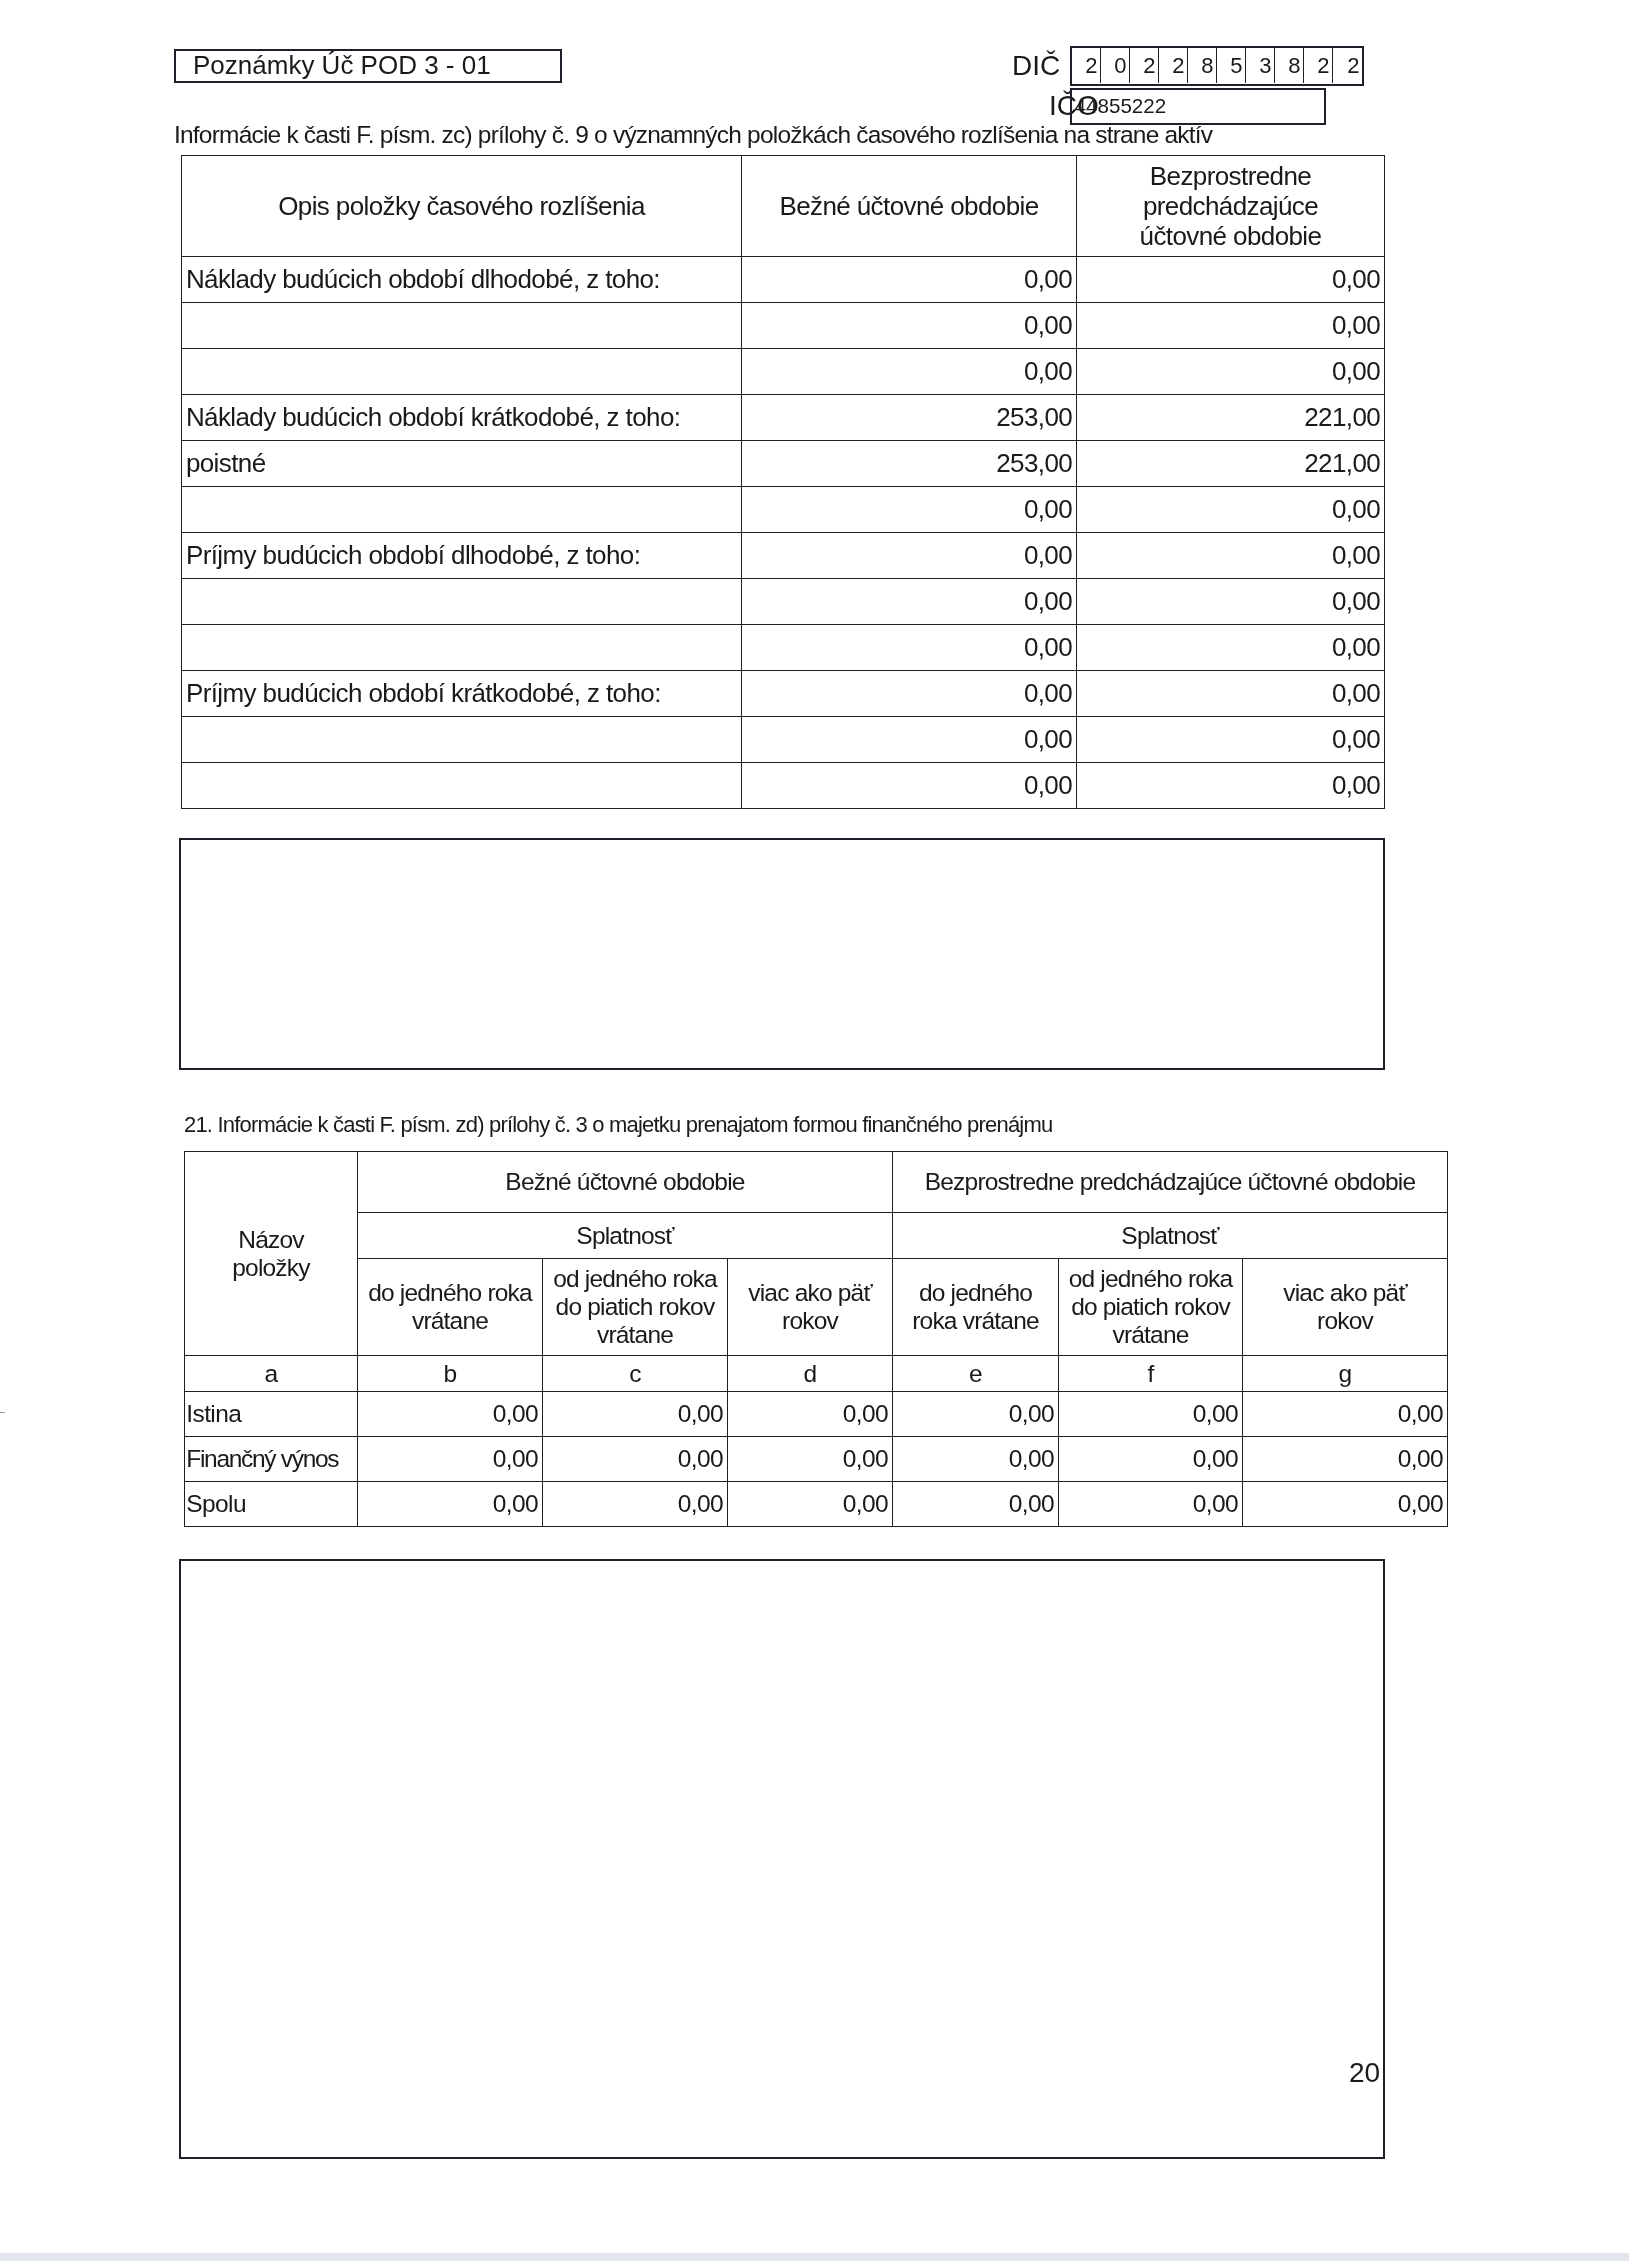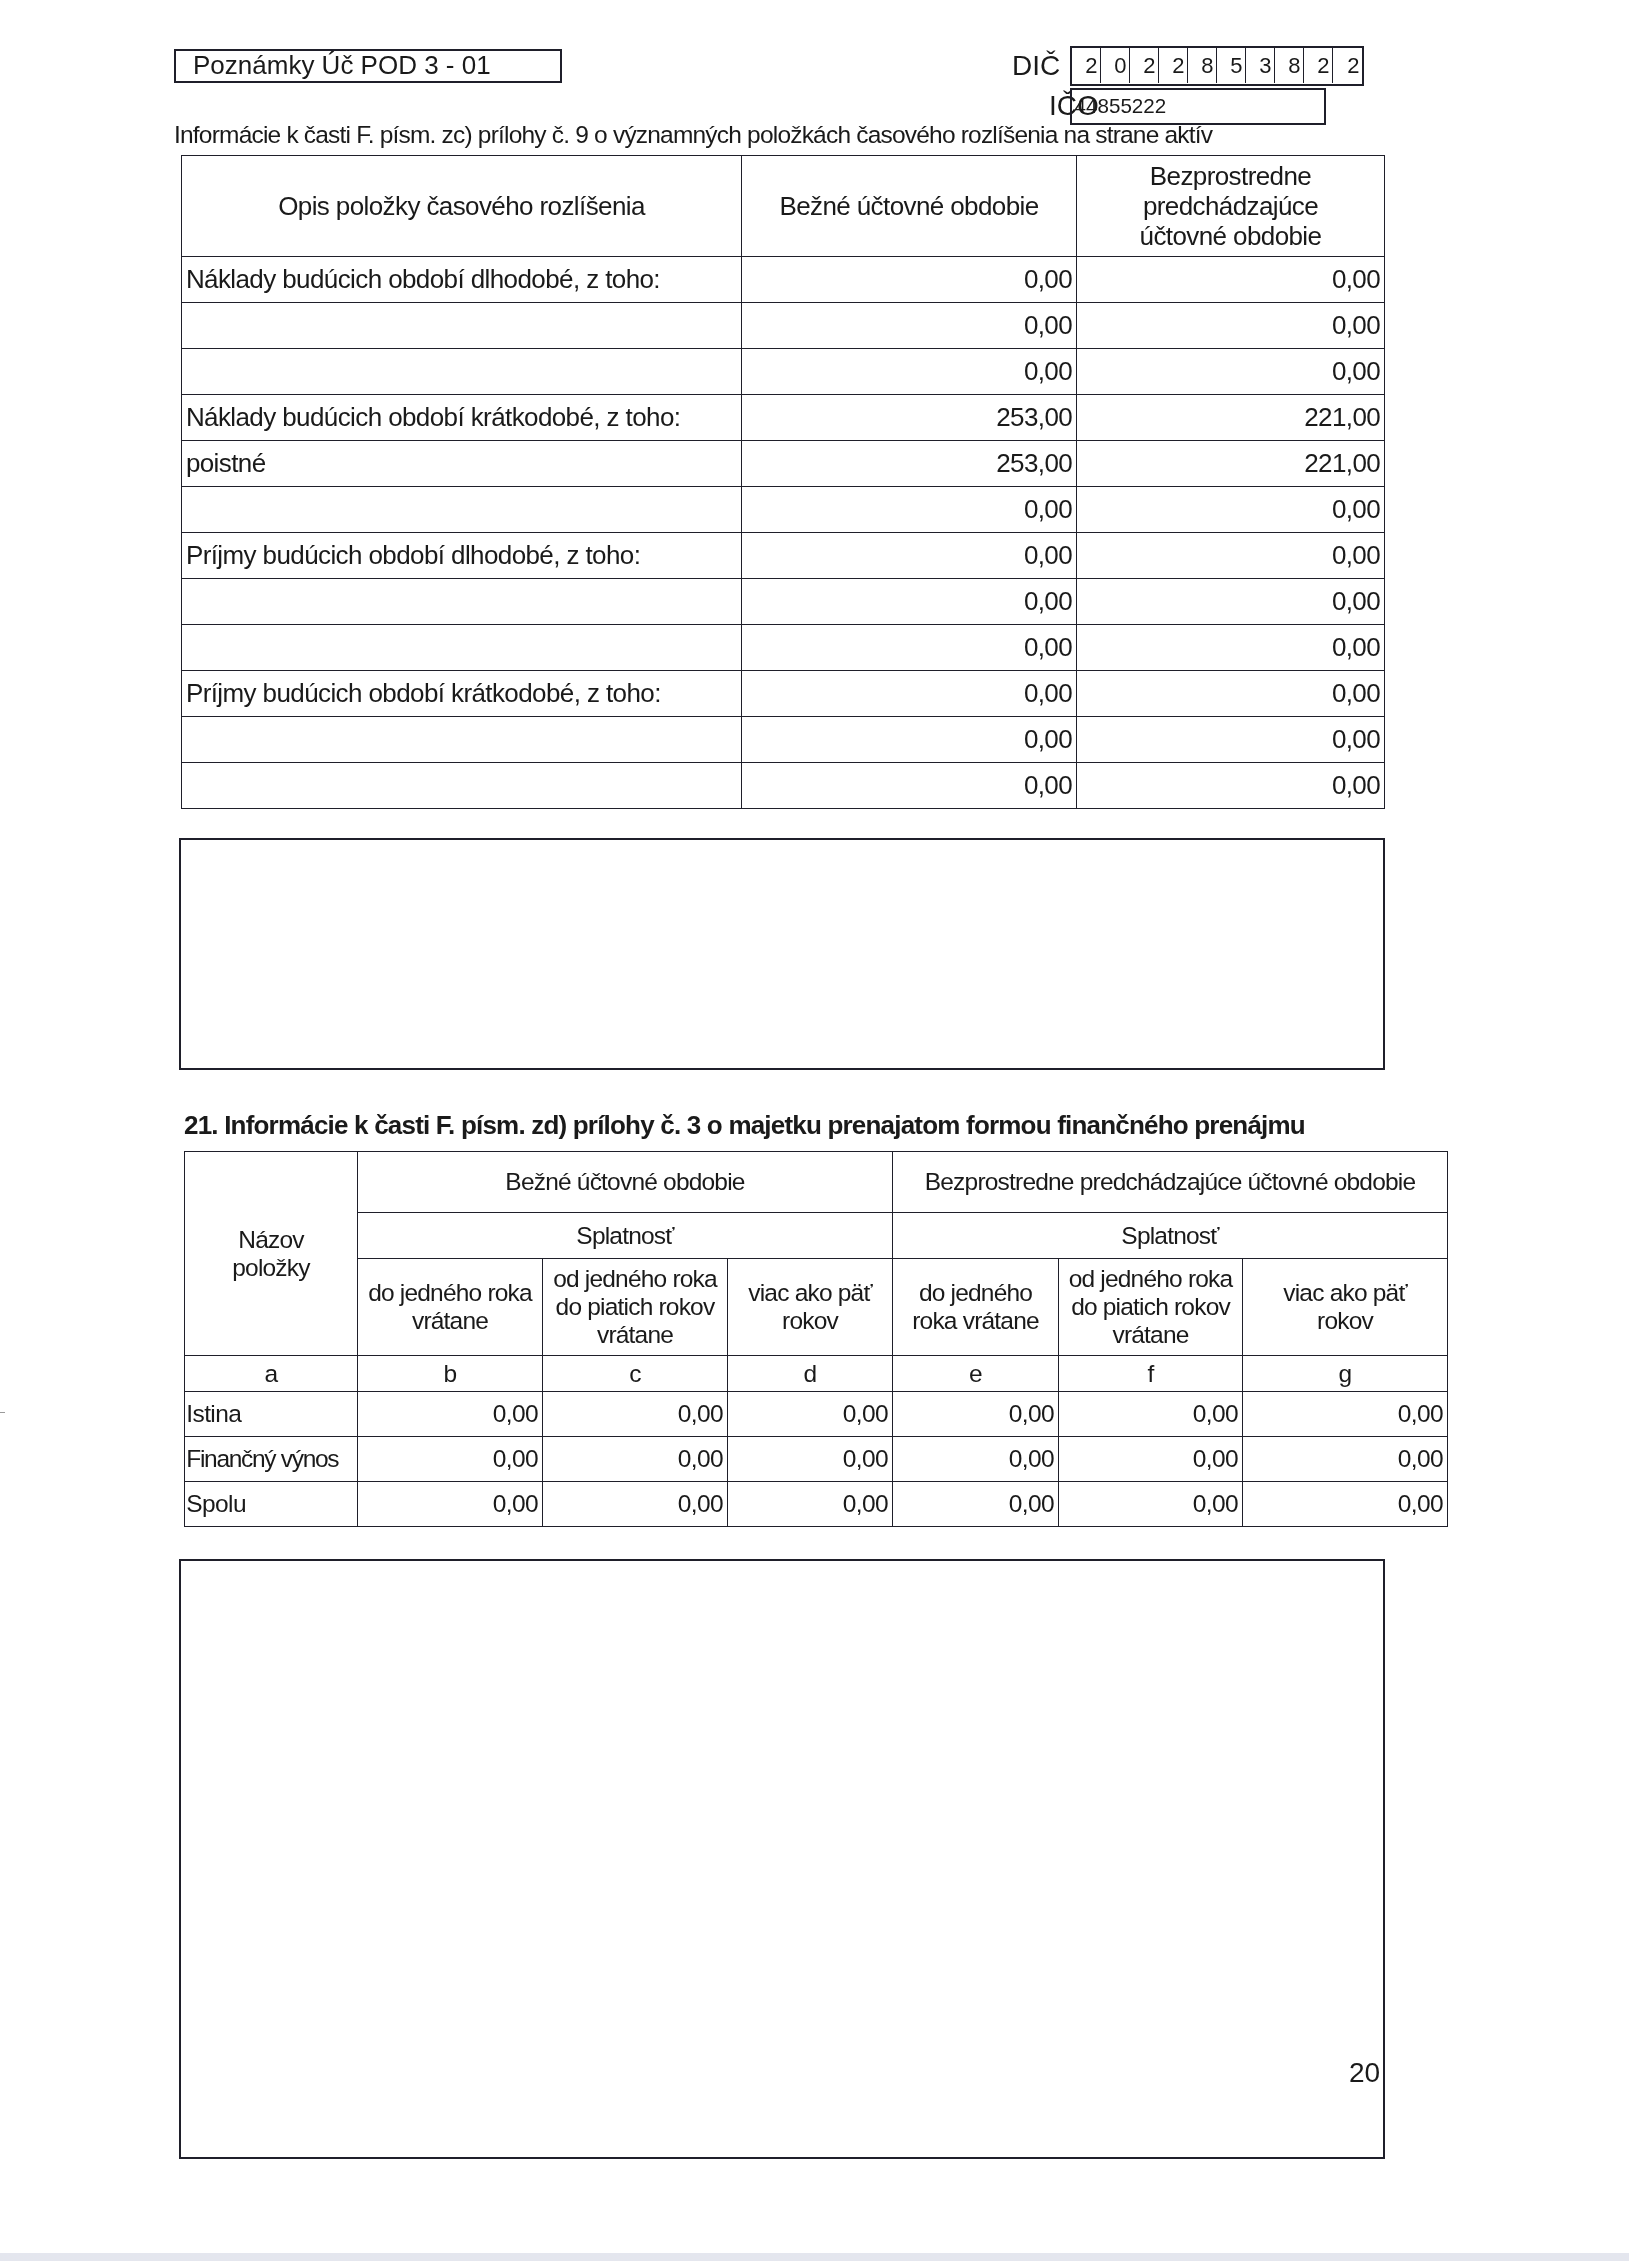--- a/index.html
+++ b/index.html
@@ -17,21 +17,21 @@
              font-size:20.6px; line-height:32px; padding-left:2.6px; }
   .subtitle { left:174px; top:120px; font-size:24.5px; line-height:30px; white-space:nowrap;
               letter-spacing:-0.8px; }
   table { border-collapse:collapse; position:absolute; table-layout:fixed; }
   td, th { border:1.9px solid #1f1f2a; box-sizing:border-box; font-weight:normal; padding:0 3.9px; }
   .t1 { left:181px; top:155px; width:1203px; }
   .t1 th { font-size:26px; line-height:30px; text-align:center; height:101px; letter-spacing:-0.6px; }
   .t1 td { height:46px; font-size:26px; letter-spacing:-0.6px; }
   .num { text-align:right; }
   .note { border:2.6px solid #1f1f2a; box-sizing:border-box; background:#fff; }
-  .sec21 { left:184px; top:1109px; font-size:26px; line-height:32px; white-space:nowrap; letter-spacing:-0.8px;font-weight:bold; }
+  .sec21 { left:184px; top:1109px; font-size:22px; line-height:32px; white-space:nowrap; letter-spacing:-0.8px; }
   .t2 { left:184px; top:1151px; width:1199px; }
   .t2 th { font-size:24.5px; line-height:28px; text-align:center; letter-spacing:-0.8px; padding:0 1.3px; }
   .t2 td { height:45px; font-size:24.5px; letter-spacing:-0.6px; }
   .t2 .letters td { text-align:center; height:36px; }
   .pagenum { left:1349px; top:2057px; font-size:28px; }
   .mark { background:#9a9a9a; }
 </style>
 </head>
 <body>
 

